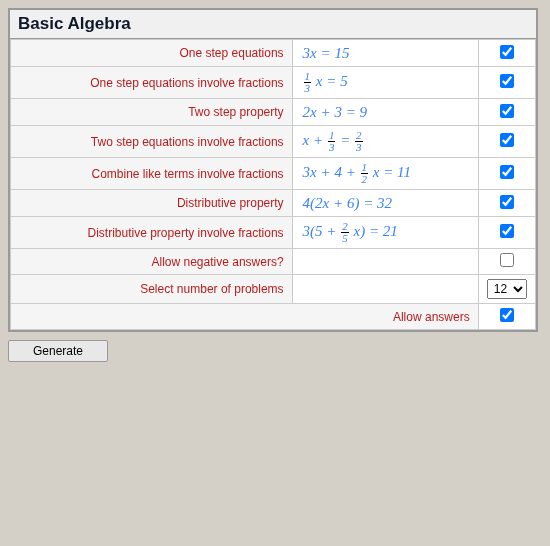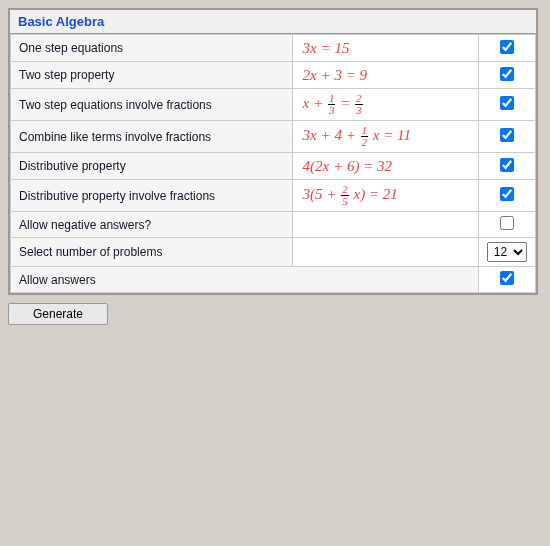--- a/index.html
+++ b/index.html
@@ -17,42 +17,42 @@
     .panel {
       border: 2px solid #999;
       background: #fff;
       width: 530px;
     }
     .panel-title {
       background: #f0f0f0;
       border-bottom: 1px solid #999;
       padding: 4px 8px;
       font-weight: bold;
-      font-size: 13px;
-      color: #1d4ed8;
+      font-size: 17px;
+      color: #0f172a;
     }
     table {
       width: 100%;
       border-collapse: collapse;
     }
     td {
       border: 1px solid #ccc;
       padding: 4px 8px;
       vertical-align: middle;
     }
     .label-cell {
-      text-align: left;
+      text-align: right;
       background: #f5f5f5;
-      color: #0f172a;
+      color: #b91c1c;
       font-size: 12px;
       width: 280px;
     }
     .example-cell {
       font-size: 15px;
-      color: #ef4444;
+      color: #3b82f6;
       width: 185px;
       padding-left: 10px;
     }
     .check-cell {
       text-align: center;
       width: 45px;
       margin-left: 26px;
     }
     .math {
       font-style: italic;
@@ -105,20 +105,35 @@
       <tr>
         <td class="label-cell">One step equations</td>
         <td class="example-cell">
           <span class="math">3<i>x</i> = 15</span>
         </td>
         <td class="check-cell">
           <input type="checkbox" checked="" style="">
         </td>
       </tr>
 
+      <tr>
+        <td class="label-cell">One step equations involve fractions</td>
+        <td class="example-cell">
+          <span class="math">
+            <span class="frac">
+                <span class="num">1</span>
+                <span class="den">3</span>
+              </span>
+            <i>x</i> = 5
+          </span>
+        </td>
+        <td class="check-cell">
+          <input type="checkbox" checked="" style="">
+        </td>
+      </tr>
 
       <tr>
         <td class="label-cell">Two step property</td>
         <td class="example-cell">
           <span class="math">2<i>x</i> + 3 = 9</span>
         </td>
         <td class="check-cell">
           <input type="checkbox" checked="" style="">
         </td>
       </tr>

